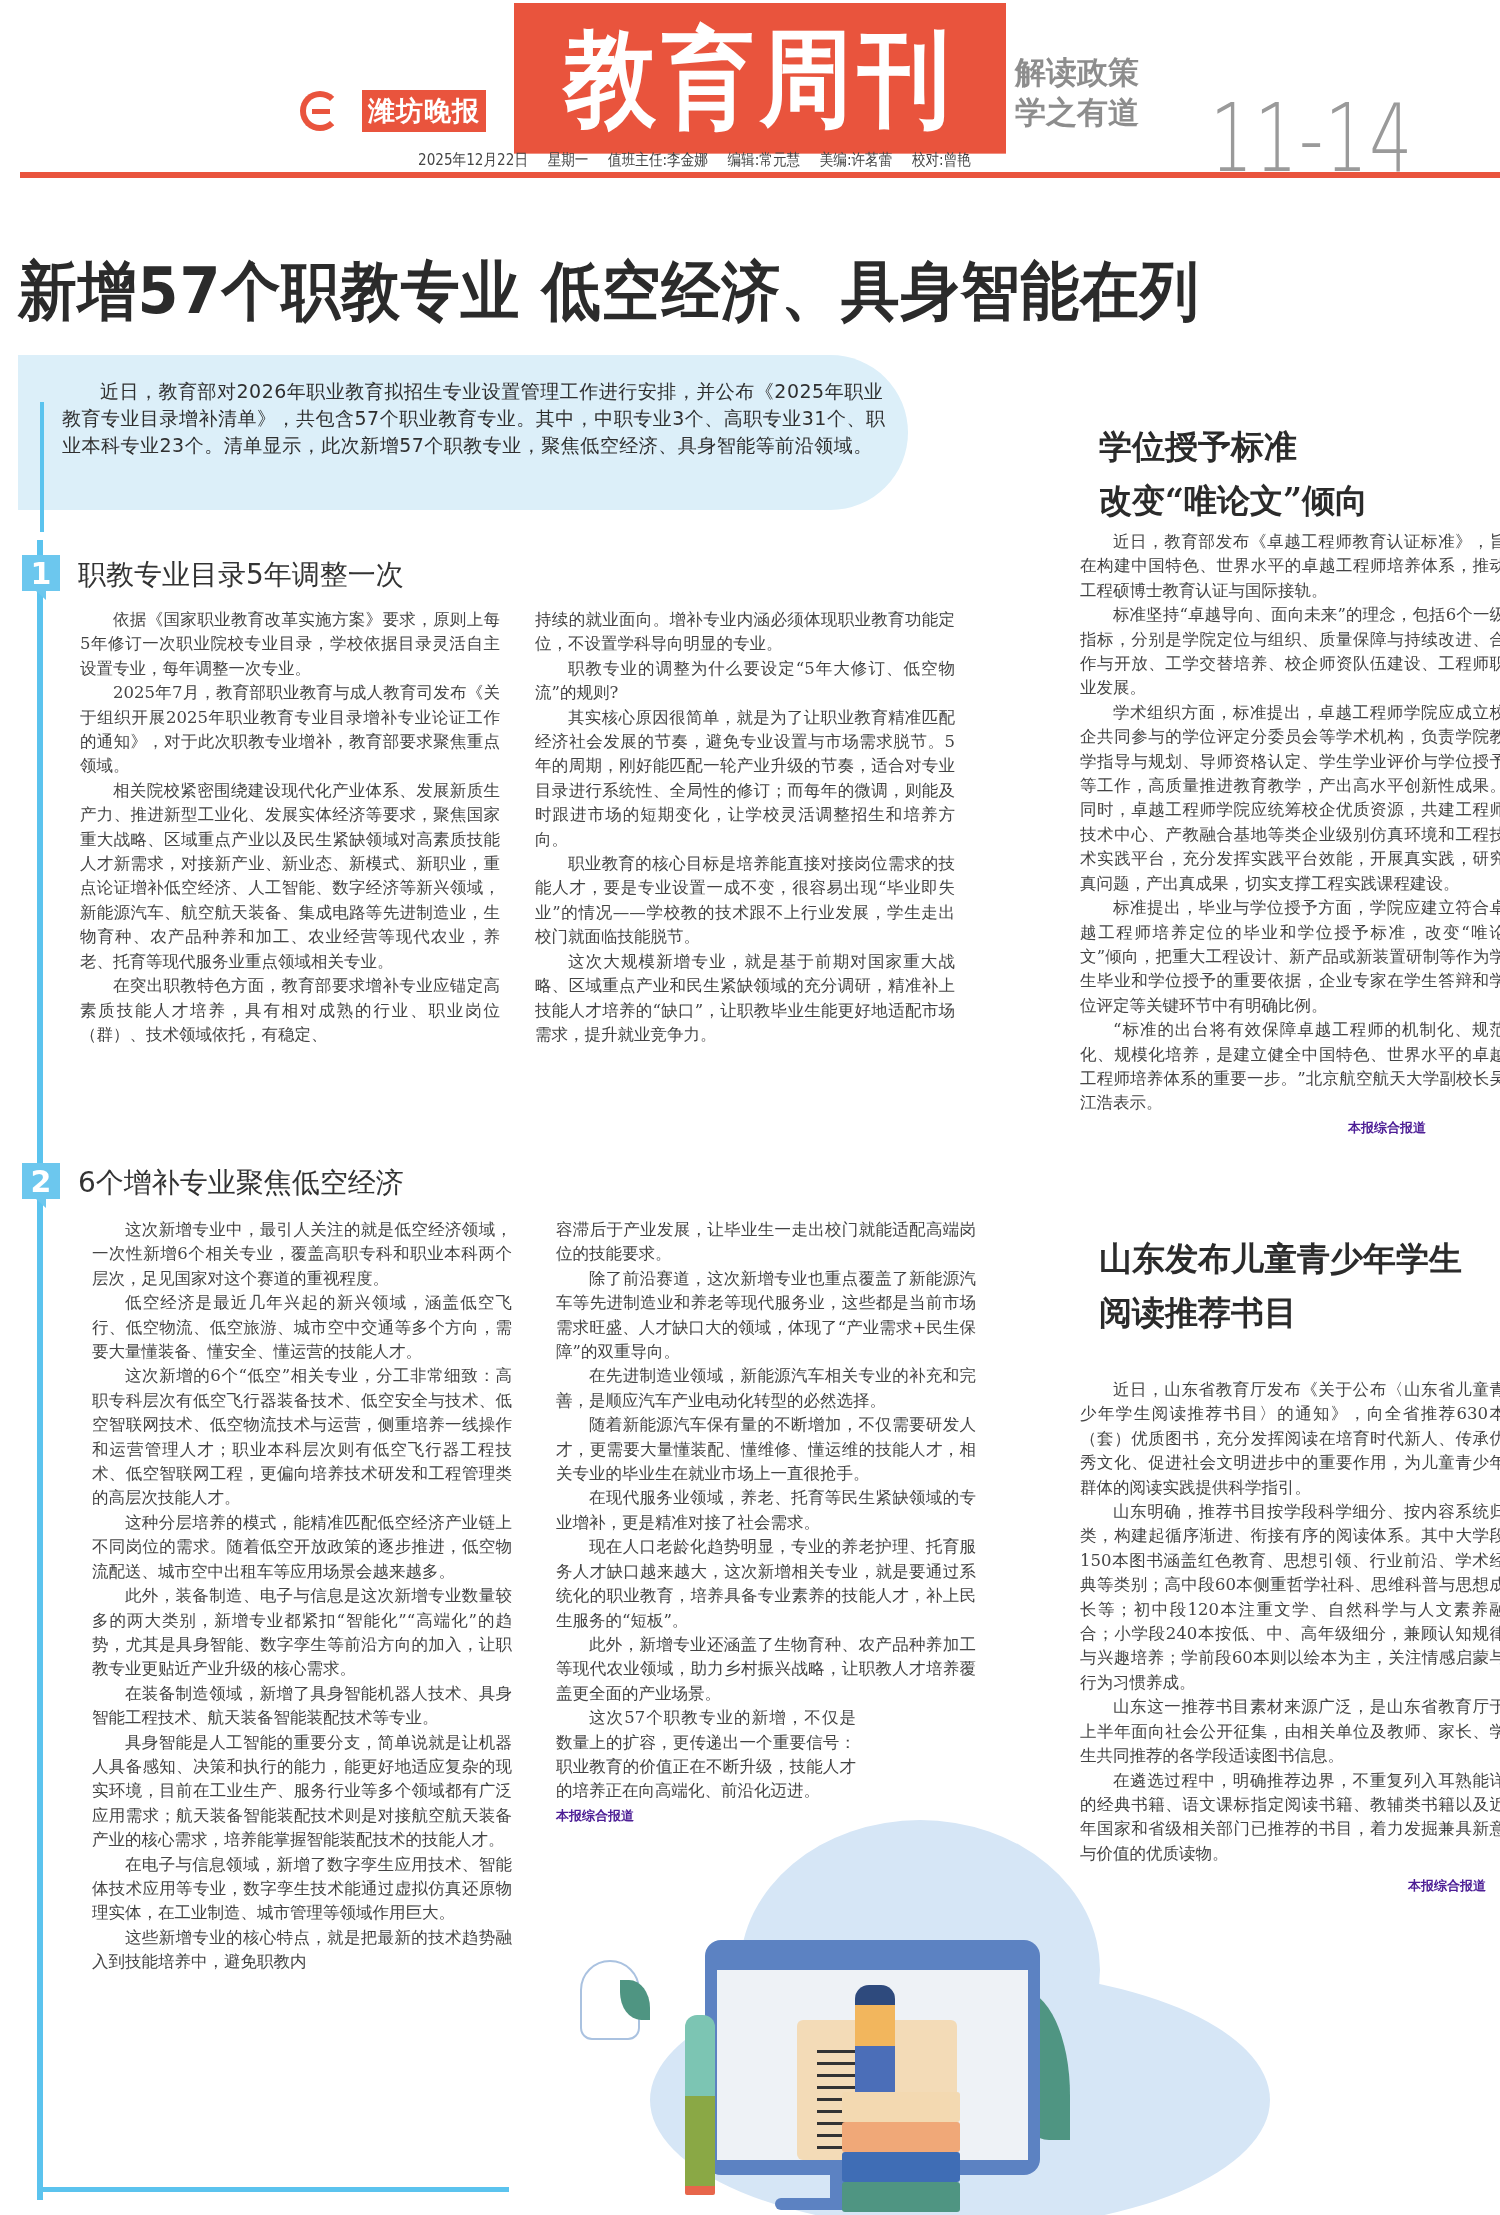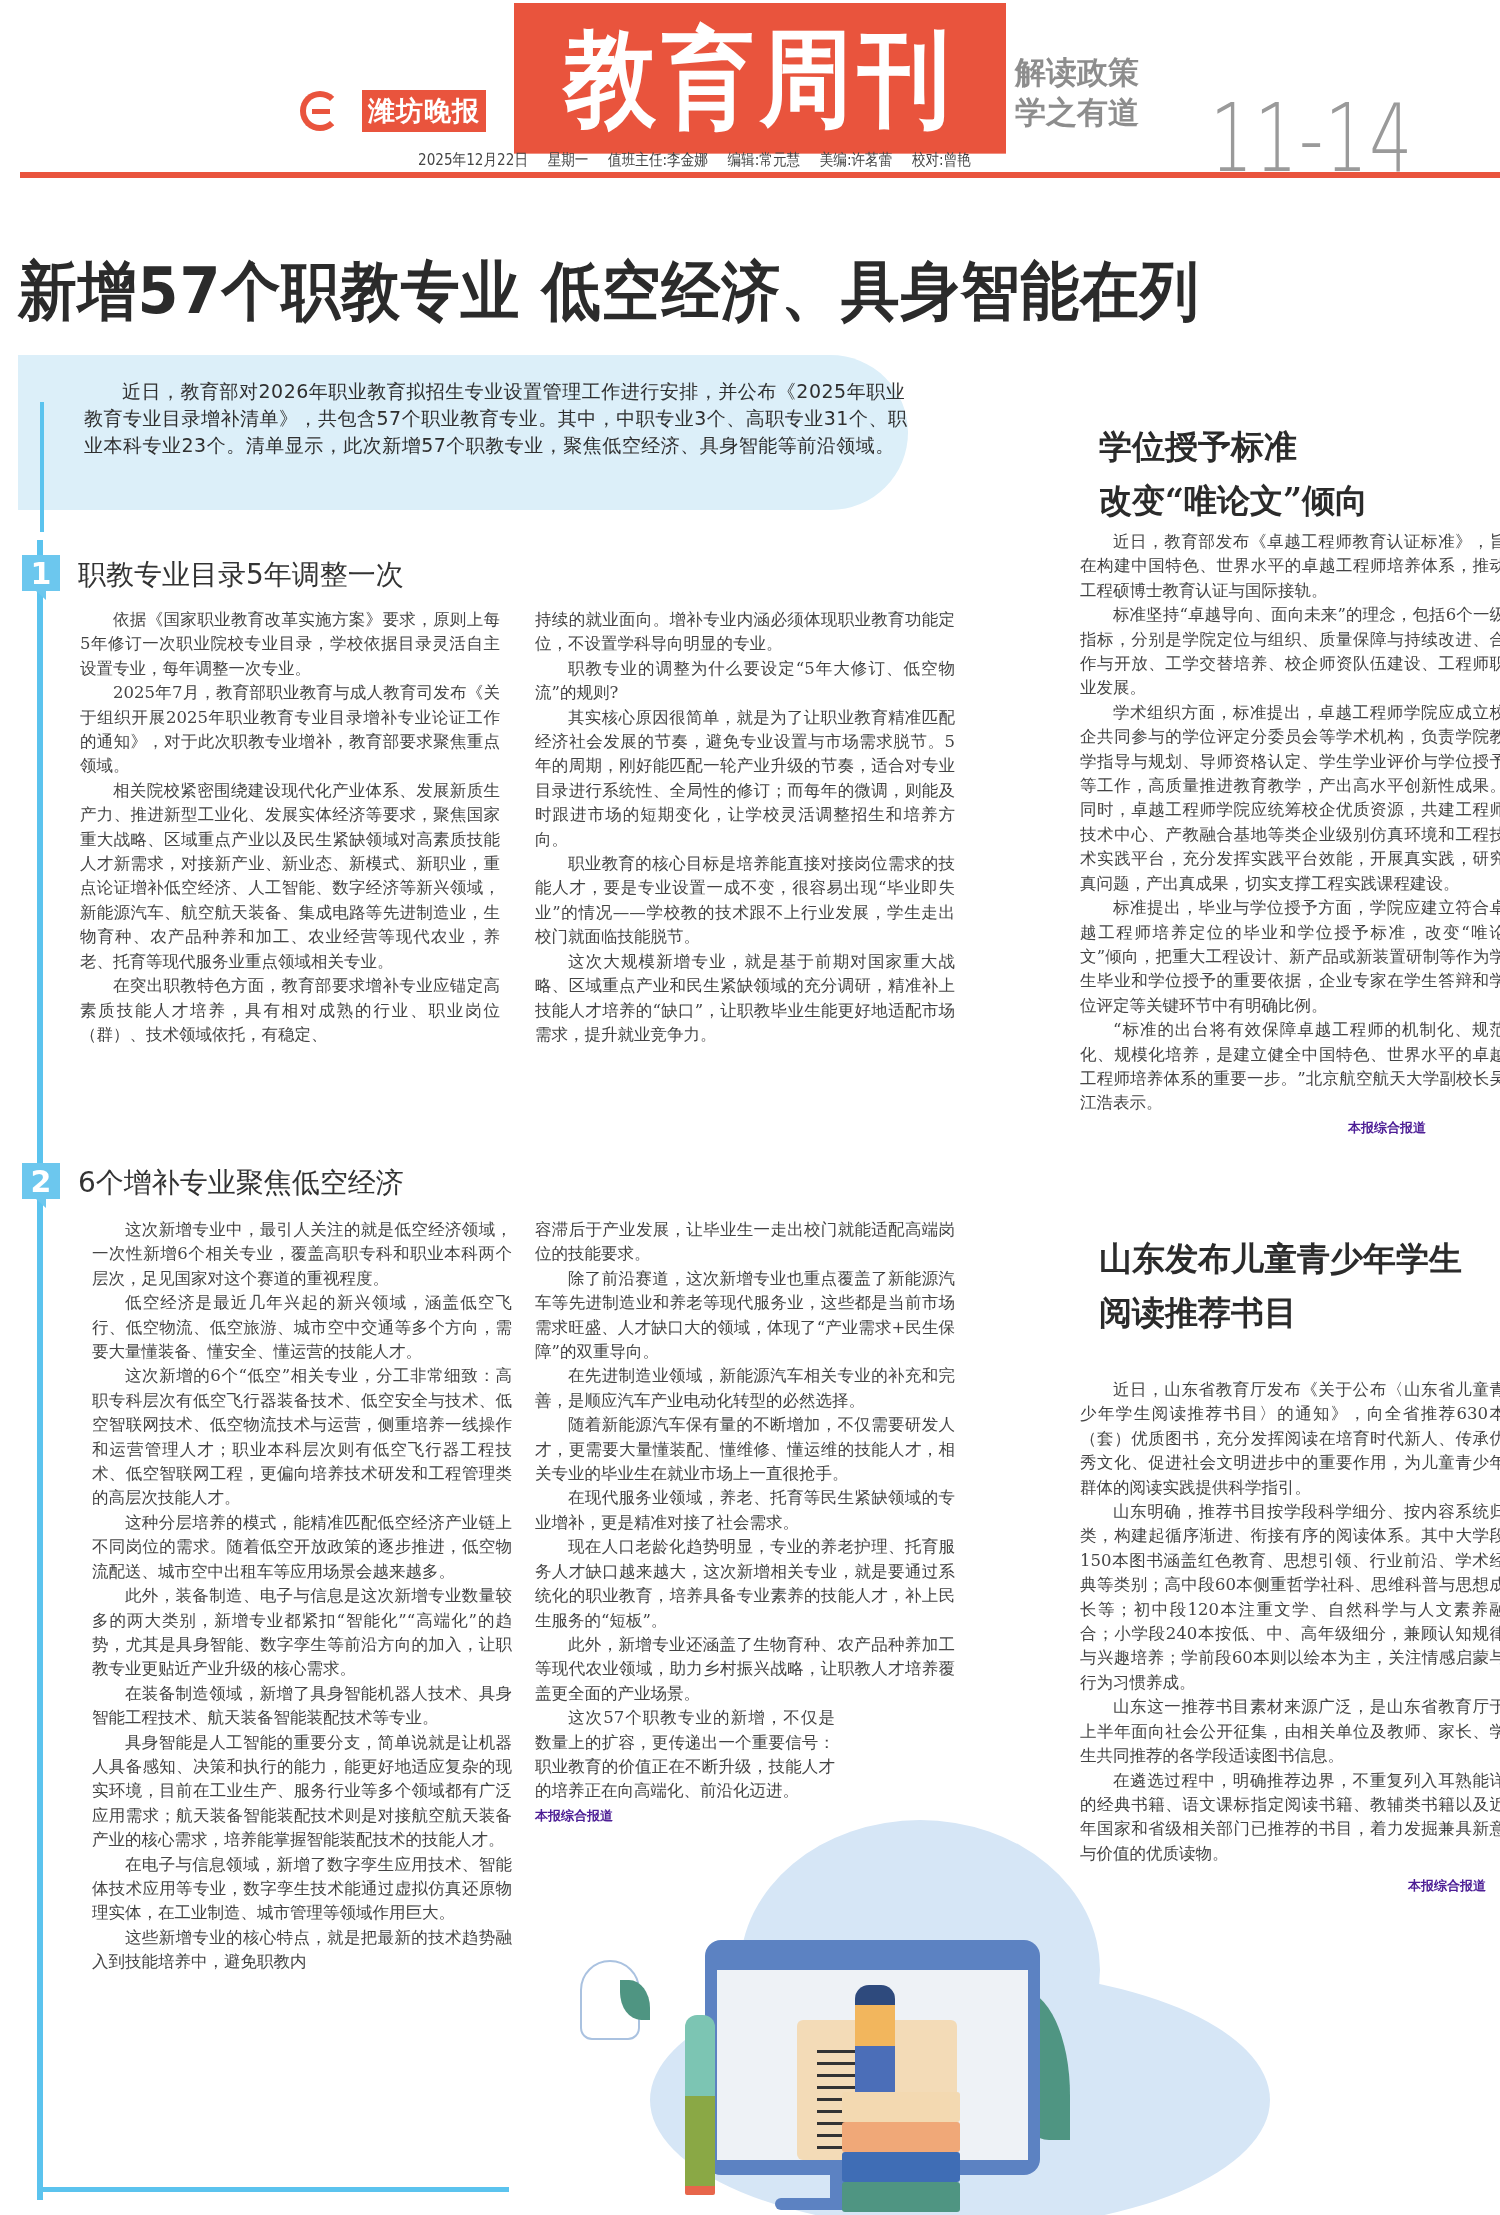--- a/index.html
+++ b/index.html
@@ -18,21 +18,21 @@
   .credits { position: absolute; left: 418px; top: 150px; font-family: "DejaVu Sans", sans-serif; font-size: 16px; color: #444; white-space: nowrap; transform: scaleX(0.85); transform-origin: left; }
   .credits span { margin-right: 18px; }
   .red-rule { position: absolute; left: 20px; top: 172px; width: 1480px; height: 6px; background: #e9543d; }
 
   
   .headline { position: absolute; left: 18px; top: 248px; font-family: "DejaVu Sans", sans-serif; font-weight: bold; font-size: 64px; color: #2b2b2b; letter-spacing: 1px; white-space: nowrap; transform: scaleX(0.92); transform-origin: left; }
 
   
   .lead { position: absolute; left: 18px; top: 355px; width: 890px; height: 155px; background: #dceff9; border-radius: 0 80px 80px 0; }
   .lead-bar { position: absolute; left: 40px; top: 402px; width: 4px; height: 130px; background: #5bc3ee; }
-  .lead-text { position: absolute; left: 62px; top: 378px; width: 840px; font-family: "DejaVu Sans", sans-serif; font-size: 19px; line-height: 27px; color: #2f2f2f; text-indent: 2em; letter-spacing: 0.5px; margin-left: 22px; }
+  .lead-text { position: absolute; left: 62px; top: 378px; width: 840px; font-family: "DejaVu Sans", sans-serif; font-size: 19px; line-height: 27px; color: #2f2f2f; text-indent: 2em; letter-spacing: 0.5px; }
 
   
   .frame-left { position: absolute; left: 37px; top: 540px; width: 6px; height: 1660px; background: #5bc3ee; }
   .frame-bottom { position: absolute; left: 37px; top: 2187px; width: 472px; height: 5px; background: #5bc3ee; }
   .sec-badge { position: absolute; left: 22px; width: 38px; height: 36px; background: #6cc7ee; color: #fff; font-family: "DejaVu Sans", sans-serif; font-weight: bold; font-size: 30px; display: flex; align-items: center; justify-content: center; }
   .sec-badge::after { content: ""; position: absolute; left: 14px; bottom: -9px; border-left: 10px solid transparent; border-top: 9px solid #6cc7ee; }
   .sec-title { position: absolute; left: 78px; font-family: "DejaVu Sans", sans-serif; font-size: 28px; color: #333; font-weight: normal; }
 
   .col { position: absolute; font-family: "DejaVu Serif", serif; font-size: 16.5px; line-height: 24.4px; color: #444; text-align: justify; }
   .col p { text-indent: 2em; }
@@ -114,21 +114,21 @@
   <p>这次新增专业中，最引人关注的就是低空经济领域，一次性新增6个相关专业，覆盖高职专科和职业本科两个层次，足见国家对这个赛道的重视程度。</p>
   <p>低空经济是最近几年兴起的新兴领域，涵盖低空飞行、低空物流、低空旅游、城市空中交通等多个方向，需要大量懂装备、懂安全、懂运营的技能人才。</p>
   <p>这次新增的6个“低空”相关专业，分工非常细致：高职专科层次有低空飞行器装备技术、低空安全与技术、低空智联网技术、低空物流技术与运营，侧重培养一线操作和运营管理人才；职业本科层次则有低空飞行器工程技术、低空智联网工程，更偏向培养技术研发和工程管理类的高层次技能人才。</p>
   <p>这种分层培养的模式，能精准匹配低空经济产业链上不同岗位的需求。随着低空开放政策的逐步推进，低空物流配送、城市空中出租车等应用场景会越来越多。</p>
   <p>此外，装备制造、电子与信息是这次新增专业数量较多的两大类别，新增专业都紧扣“智能化”“高端化”的趋势，尤其是具身智能、数字孪生等前沿方向的加入，让职教专业更贴近产业升级的核心需求。</p>
   <p>在装备制造领域，新增了具身智能机器人技术、具身智能工程技术、航天装备智能装配技术等专业。</p>
   <p>具身智能是人工智能的重要分支，简单说就是让机器人具备感知、决策和执行的能力，能更好地适应复杂的现实环境，目前在工业生产、服务行业等多个领域都有广泛应用需求；航天装备智能装配技术则是对接航空航天装备产业的核心需求，培养能掌握智能装配技术的技能人才。</p>
   <p>在电子与信息领域，新增了数字孪生应用技术、智能体技术应用等专业，数字孪生技术能通过虚拟仿真还原物理实体，在工业制造、城市管理等领域作用巨大。</p>
   <p>这些新增专业的核心特点，就是把最新的技术趋势融入到技能培养中，避免职教内</p>
 </div>
-<div class="col" style="left:535px; top:1218px; width:420px;">
+<div class="col" style="left:556px; top:1218px; width:420px;">
   <p style="text-indent:0">容滞后于产业发展，让毕业生一走出校门就能适配高端岗位的技能要求。</p>
   <p>除了前沿赛道，这次新增专业也重点覆盖了新能源汽车等先进制造业和养老等现代服务业，这些都是当前市场需求旺盛、人才缺口大的领域，体现了“产业需求+民生保障”的双重导向。</p>
   <p>在先进制造业领域，新能源汽车相关专业的补充和完善，是顺应汽车产业电动化转型的必然选择。</p>
   <p>随着新能源汽车保有量的不断增加，不仅需要研发人才，更需要大量懂装配、懂维修、懂运维的技能人才，相关专业的毕业生在就业市场上一直很抢手。</p>
   <p>在现代服务业领域，养老、托育等民生紧缺领域的专业增补，更是精准对接了社会需求。</p>
   <p>现在人口老龄化趋势明显，专业的养老护理、托育服务人才缺口越来越大，这次新增相关专业，就是要通过系统化的职业教育，培养具备专业素养的技能人才，补上民生服务的“短板”。</p>
   <p>此外，新增专业还涵盖了生物育种、农产品种养加工等现代农业领域，助力乡村振兴战略，让职教人才培养覆盖更全面的产业场景。</p>
   <p style="width:300px">这次57个职教专业的新增，不仅是数量上的扩容，更传递出一个重要信号：职业教育的价值正在不断升级，技能人才的培养正在向高端化、前沿化迈进。</p>
   <div class="byline">本报综合报道</div>
 </div>

